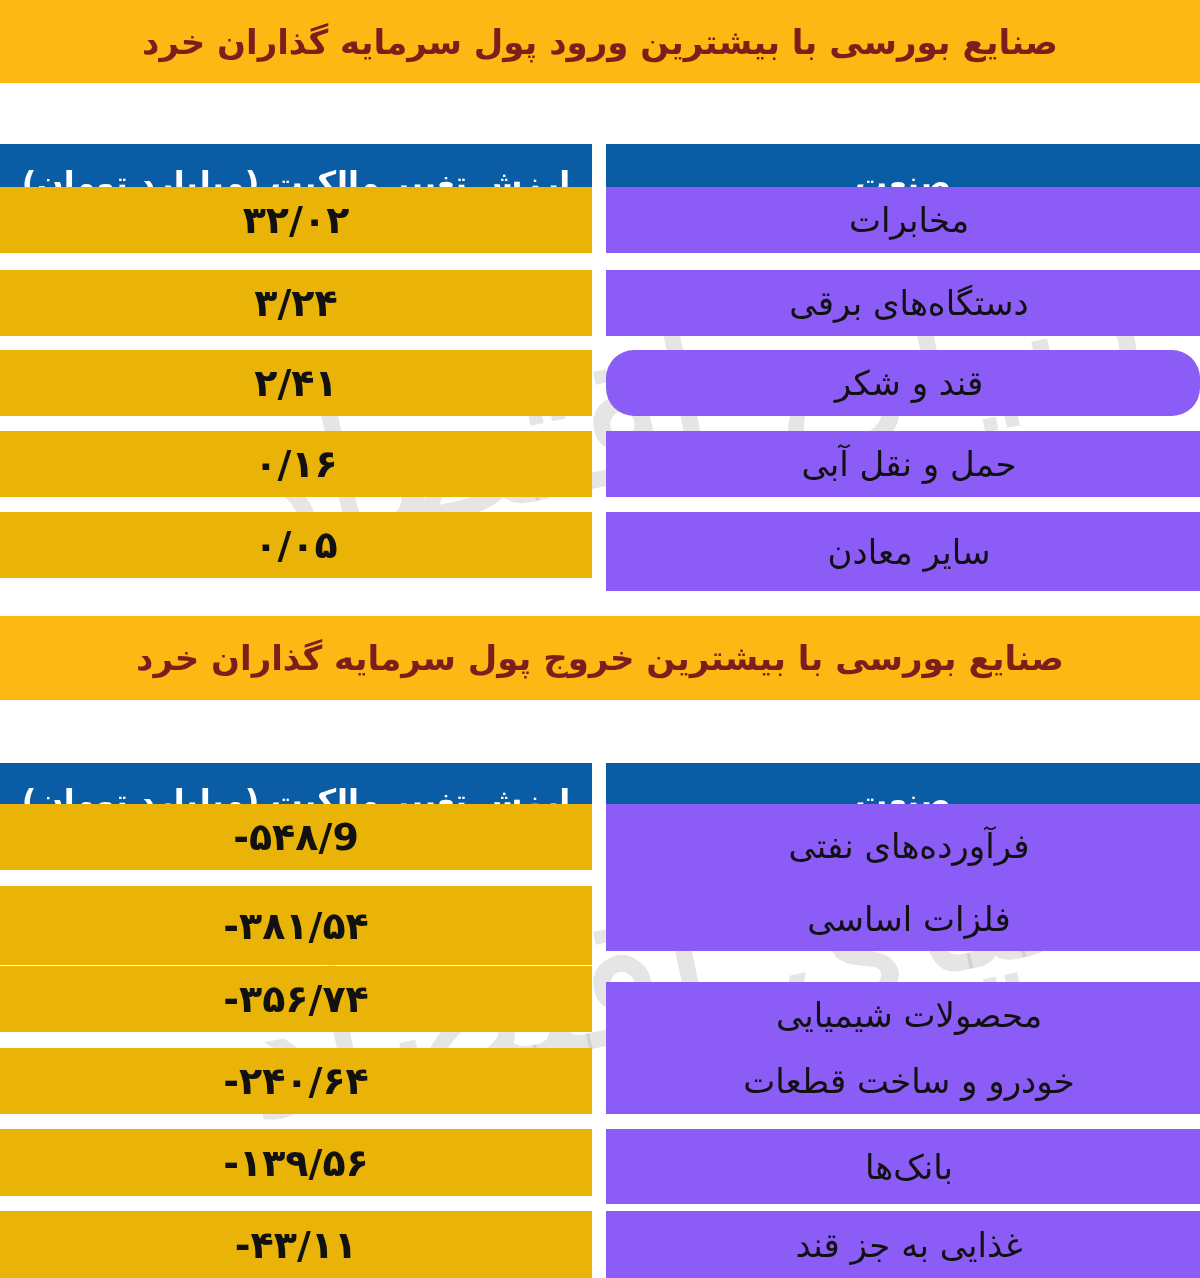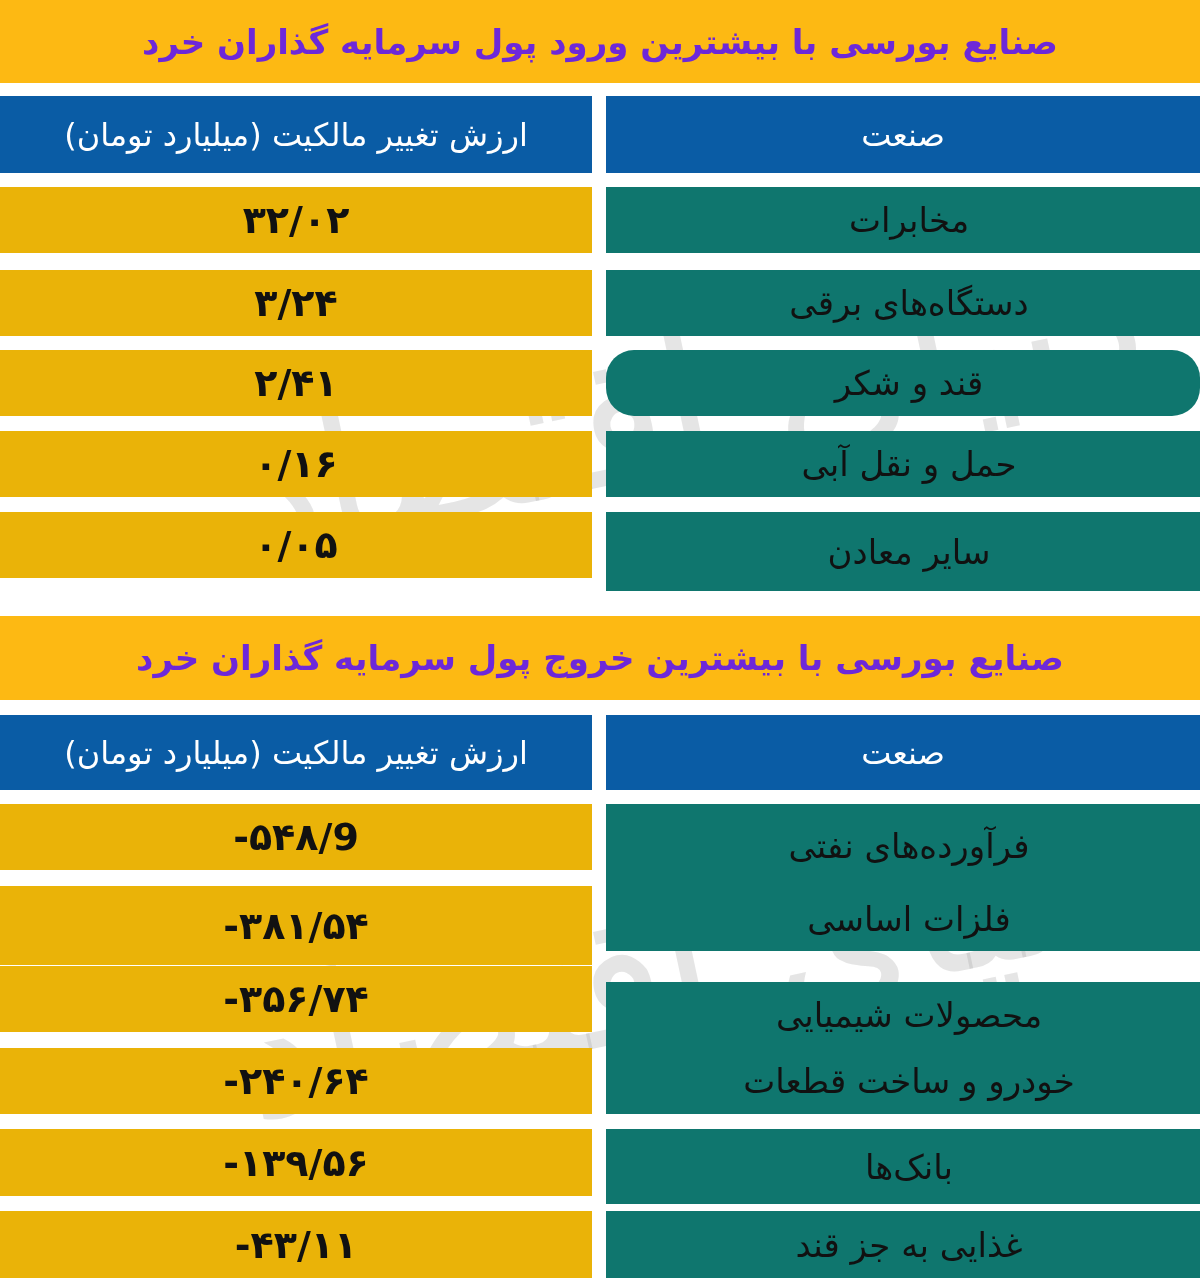--- a/index.html
+++ b/index.html
@@ -1,25 +1,25 @@
 <!DOCTYPE html>
 <html><head>
 <meta charset="utf-8">
 <style>
   html, body { margin: 0; padding: 0; background: #ffffff; }
   body { width: 1200px; height: 1278px; position: relative; overflow: hidden;
          font-family: "DejaVu Sans", sans-serif; direction: rtl; }
   .title-bar { position: absolute; left: 0; width: 1200px; background: #FDB913;
                display: flex; align-items: center; justify-content: center;
-               color: #6d28d9; font-weight: bold; font-size: 34px; }
+               color: #7f1d1d; font-weight: bold; font-size: 34px; }
   .title-bar span { padding-right: 0; }
   .cell { position: absolute; display: flex; align-items: center; justify-content: center;
           box-sizing: border-box; }
-  .head { background: #0A5CA5; color: #ffffff; font-weight: normal; font-size: 32px; }
-  .ind { background: #0f766e; color: #111; font-size: 34px; padding-left: 12px; }
+  .head { background: #0A5CA5; color: #ffffff; font-weight: bold; font-size: 32px; margin-top: 48px; }
+  .ind { background: #8b5cf6; color: #111; font-size: 34px; padding-left: 12px; }
   .val { background: #eab308; color: #111; font-size: 38px; font-weight: bold; direction: ltr; }
   .left { left: 0; width: 592px; }
   .right { left: 606px; width: 594px; }
   .watermark { position: absolute; color: rgba(160,160,160,0.28); font-size: 180px;
                font-family: "DejaVu Serif", serif; pointer-events: none; transform: rotate(-12deg);
                white-space: nowrap; }
 </style>
 </head>
 <body>
 

